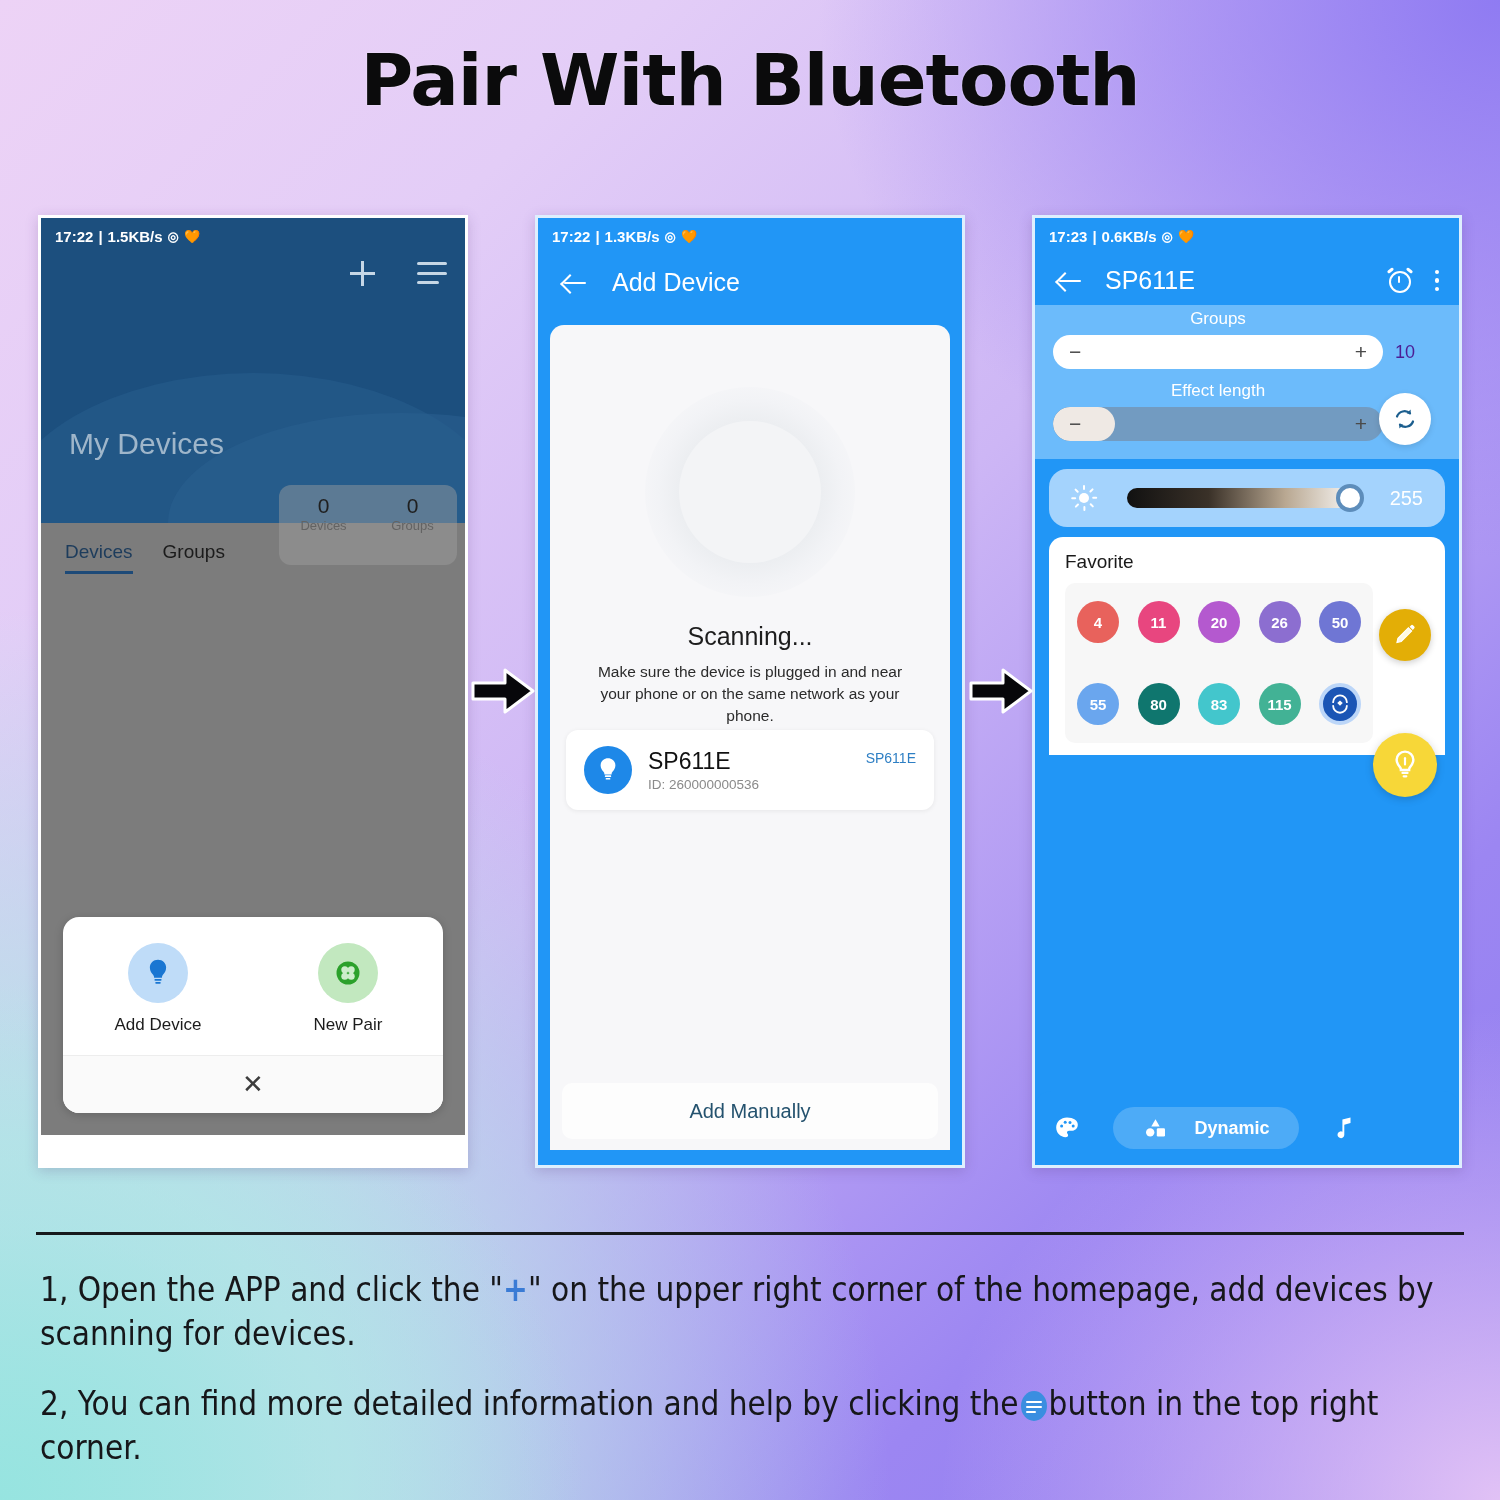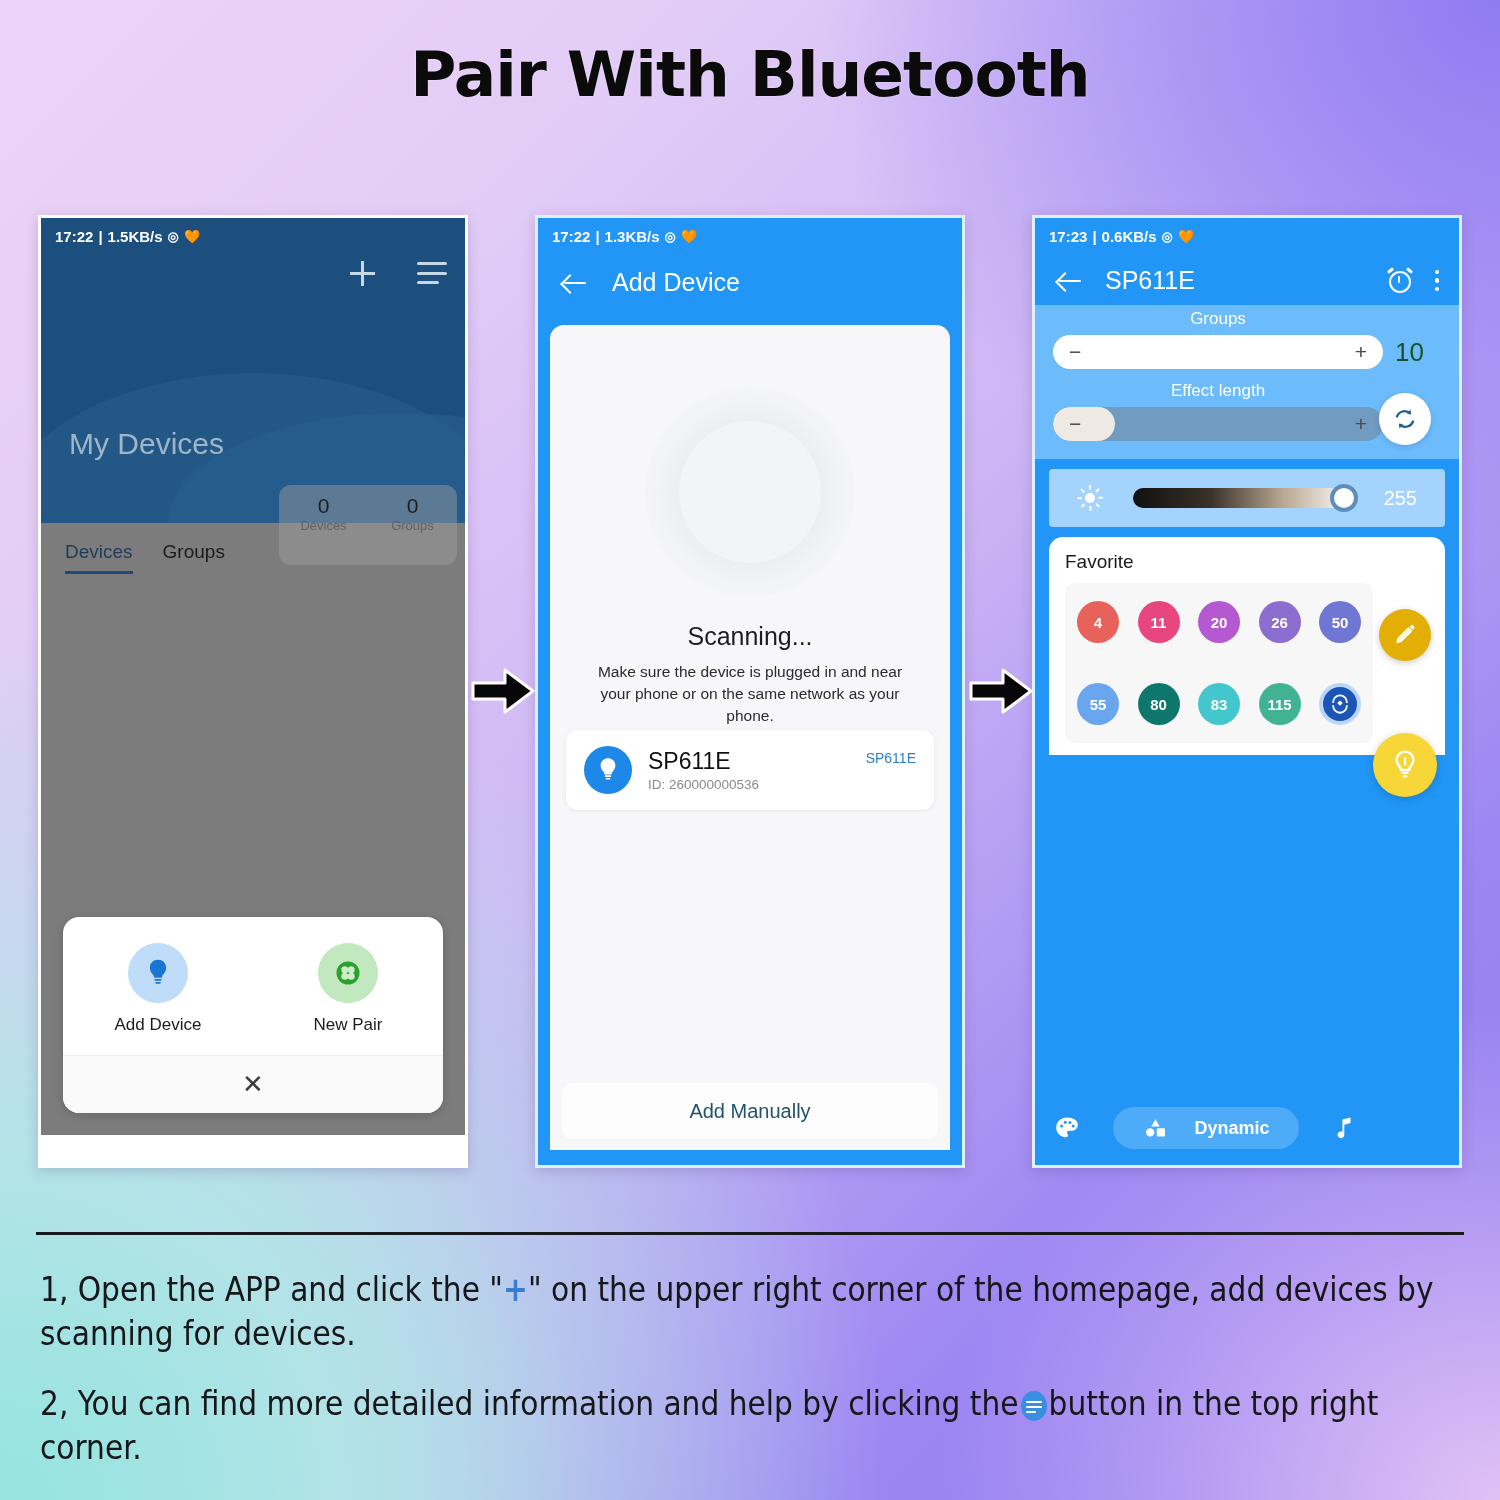--- a/index.html
+++ b/index.html
@@ -20,21 +20,21 @@
       radial-gradient(ellipse 900px 800px at 0% 100%, rgba(150,228,224,0.95) 0%, rgba(170,226,230,0.55) 35%, rgba(200,210,240,0) 65%),
       radial-gradient(ellipse 800px 700px at 100% 100%, rgba(234,201,246,0.9) 0%, rgba(234,201,246,0.3) 45%, rgba(234,201,246,0) 70%);
     pointer-events: none;
   }
 
   
   .title {
     position: absolute;
     top: 38px; left: 0; right: 0;
     text-align: center;
-    font-size: 63px;
+    font-size: 72px;
     font-weight: bold;
     color: #0b0b0c;
     letter-spacing: -1px;
     font-family: "DejaVu Sans", sans-serif;
     text-shadow: 0 0 2px rgba(255,255,255,0.55);
   }
 
   
   .phone {
     position: absolute;
@@ -279,31 +279,31 @@
     width: 330px; height:34px; border-radius:18px; background:#fff;
     display:flex; align-items:center; justify-content:space-between;
     padding: 0 16px; font-size:21px; color:#4a4a4a; position:relative; overflow:hidden;
   }
   .stepper.filled { background: rgba(120,130,145,0.55); }
   .stepper.filled .fillbar {
     position:absolute; left:0; top:0; bottom:0; width:62px;
     background:#efe9e4; border-radius:18px;
   }
   .stepper span { position:relative; z-index:2; }
-  .ctl-val { font-size:26px; color:#14532d; }
+  .ctl-val { font-size:18px; color:#4c1d95; }
   .refresh-btn {
     position:absolute; right:28px; bottom:14px;
     width:52px;height:52px;border-radius:50%;background:#fff;
     display:flex;align-items:center;justify-content:center;
     box-shadow:0 2px 6px rgba(0,0,0,.12);
   }
 
   .bright-card {
-    margin: 10px 14px 0; background:#a4d3fd; border-radius:4px;
-    padding: 16px 28px; display:flex; align-items:center; gap:30px;
+    margin: 10px 14px 0; background:#a4d3fd; border-radius:18px;
+    padding: 16px 22px; display:flex; align-items:center; gap:30px;
   }
   .sun-ic { width:26px;height:26px; position:relative; flex:none;}
   .sun-ic .core{position:absolute;left:8px;top:8px;width:10px;height:10px;border-radius:50%;background:#fff;}
   .sun-ic i{position:absolute;left:12px;top:0;width:2.4px;height:5px;background:#fff;border-radius:2px;transform-origin:1.2px 13px;}
   .bright-track {
     flex:1; height:20px; border-radius:10px;
     background: linear-gradient(90deg,#111 0%, #3a3128 35%, #b9a892 68%, #ffffff 100%);
     position:relative;
   }
   .bright-knob {

